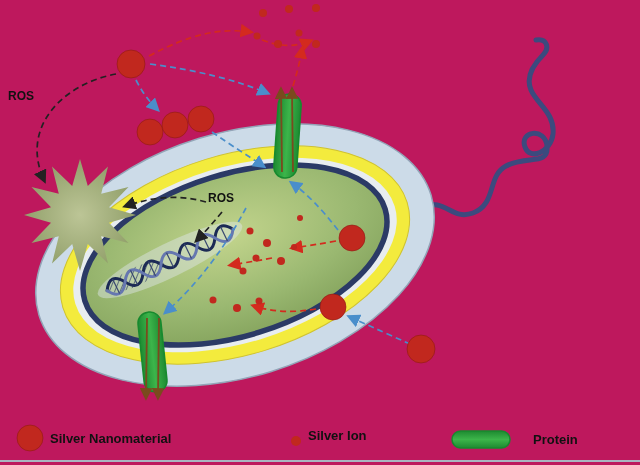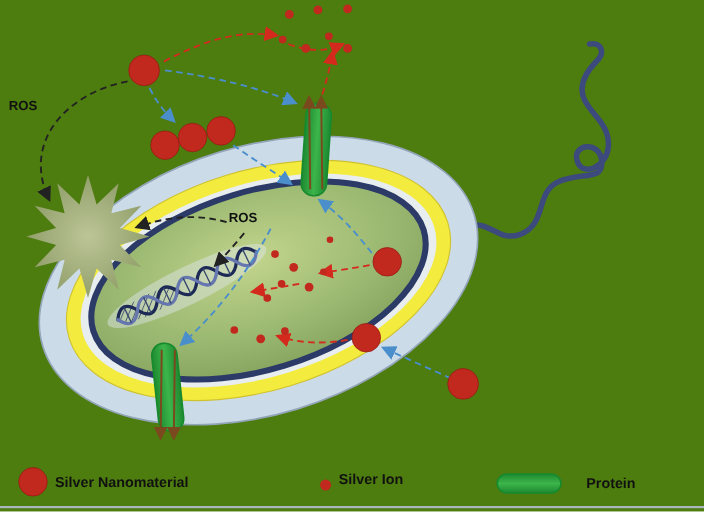--- a/index.html
+++ b/index.html
@@ -1,16 +1,16 @@
 <!DOCTYPE html>
 <html style="--nanoparticle-red: #c1281e; --ion-red: #c1281e; --protein-green: #3cb54a; --cell-outer: #ccdbe8; --cell-wall-yellow: #f3eb3d; --membrane-navy: #2b3a66; --cytoplasm-green: #9ab871; --flagellum-navy: #3c4a7e; --arrow-blue: #4a8ecb; --arrow-red: #d42a1e; --arrow-black: #222222; --arrow-brown: #7a4a1e;"><head>
 <meta charset="utf-8">
 <style>
   html,body{margin:0;padding:0;background:#ffffff;}
-  .stage{position:relative;width:640px;height:465px;background:#4d7c0f;overflow:hidden;
+  .stage{position:relative;width:640px;height:465px;background:#be185d;overflow:hidden;
          font-family:"Liberation Sans",sans-serif;text-align:right;}
   svg{display:block;}
   .capsule{fill:var(--cell-outer);stroke:#93a5b8;stroke-width:1.5;}
   .wall{fill:var(--cell-wall-yellow);stroke:#cfc22f;stroke-width:1;}
   .periplasm{fill:#e8edf0;}
   .cytoplasm{fill:url(#cytoGrad);stroke:var(--membrane-navy);stroke-width:5.5;}
   .burst{fill:url(#burstGrad);}
   .flagellum{stroke:var(--flagellum-navy);stroke-width:5;fill:none;stroke-linecap:round;stroke-linejoin:round;}
   .nano{fill:var(--nanoparticle-red);stroke:#8e1a12;stroke-width:0.6;}
   .ion{fill:var(--ion-red);}

